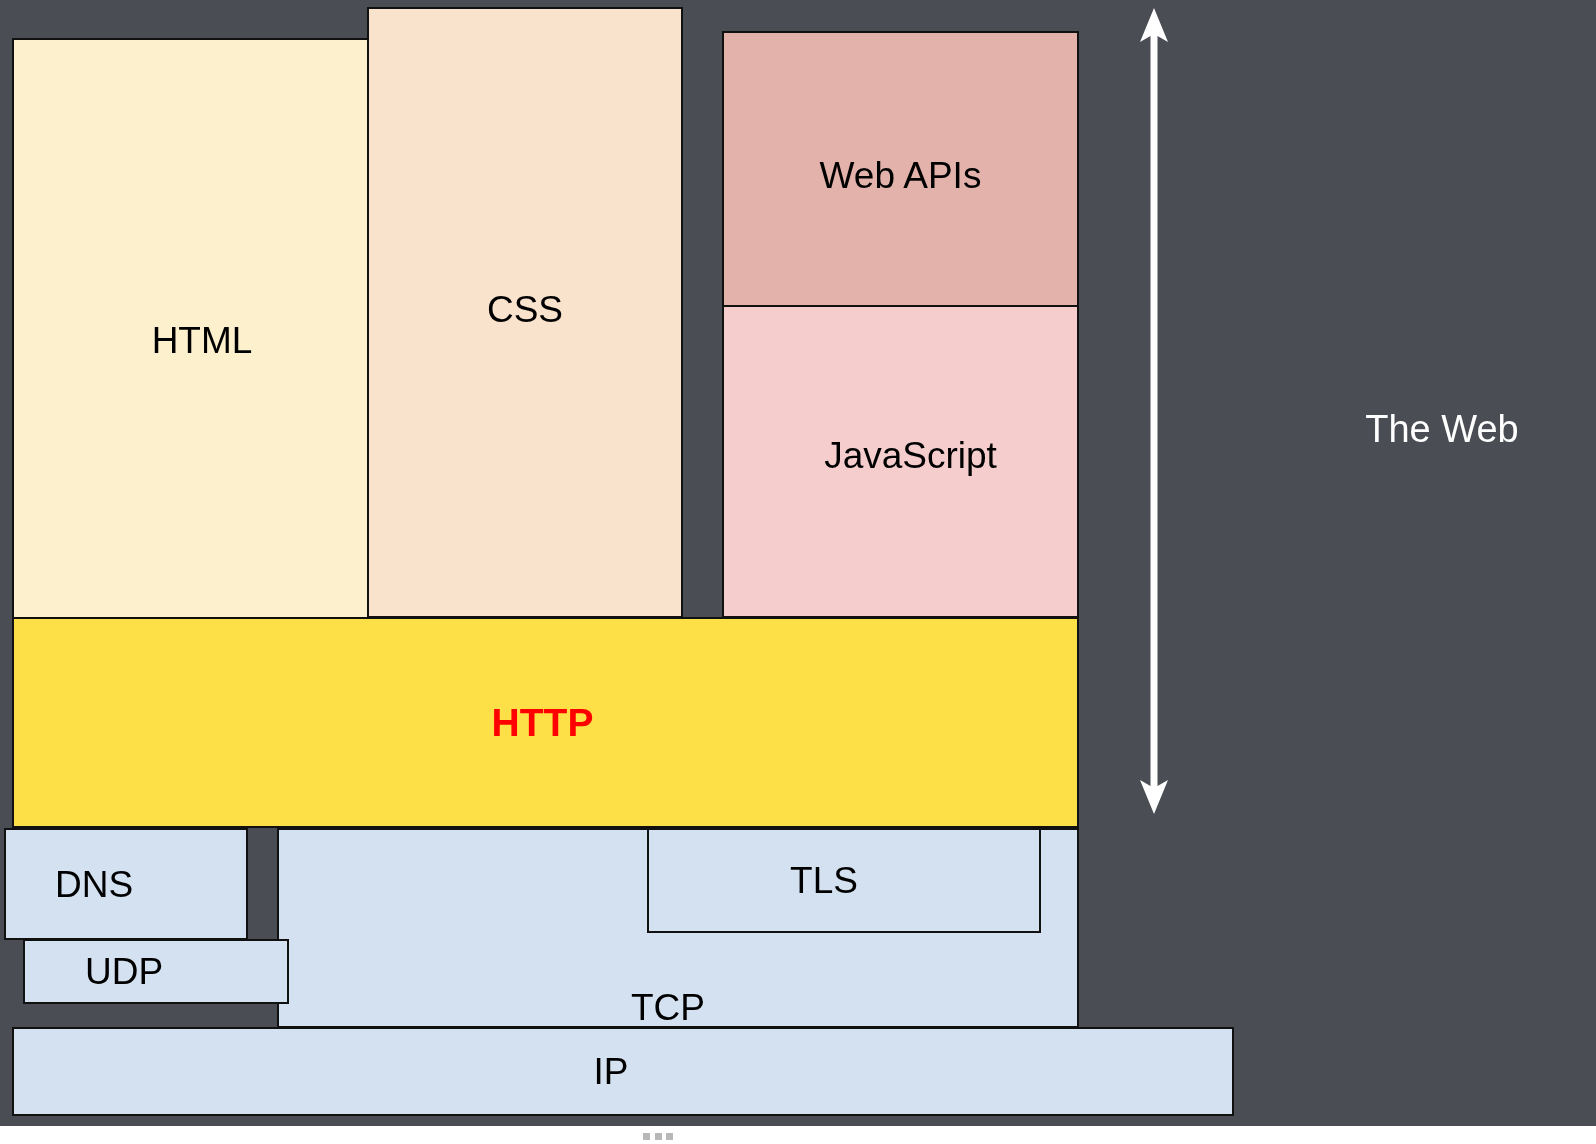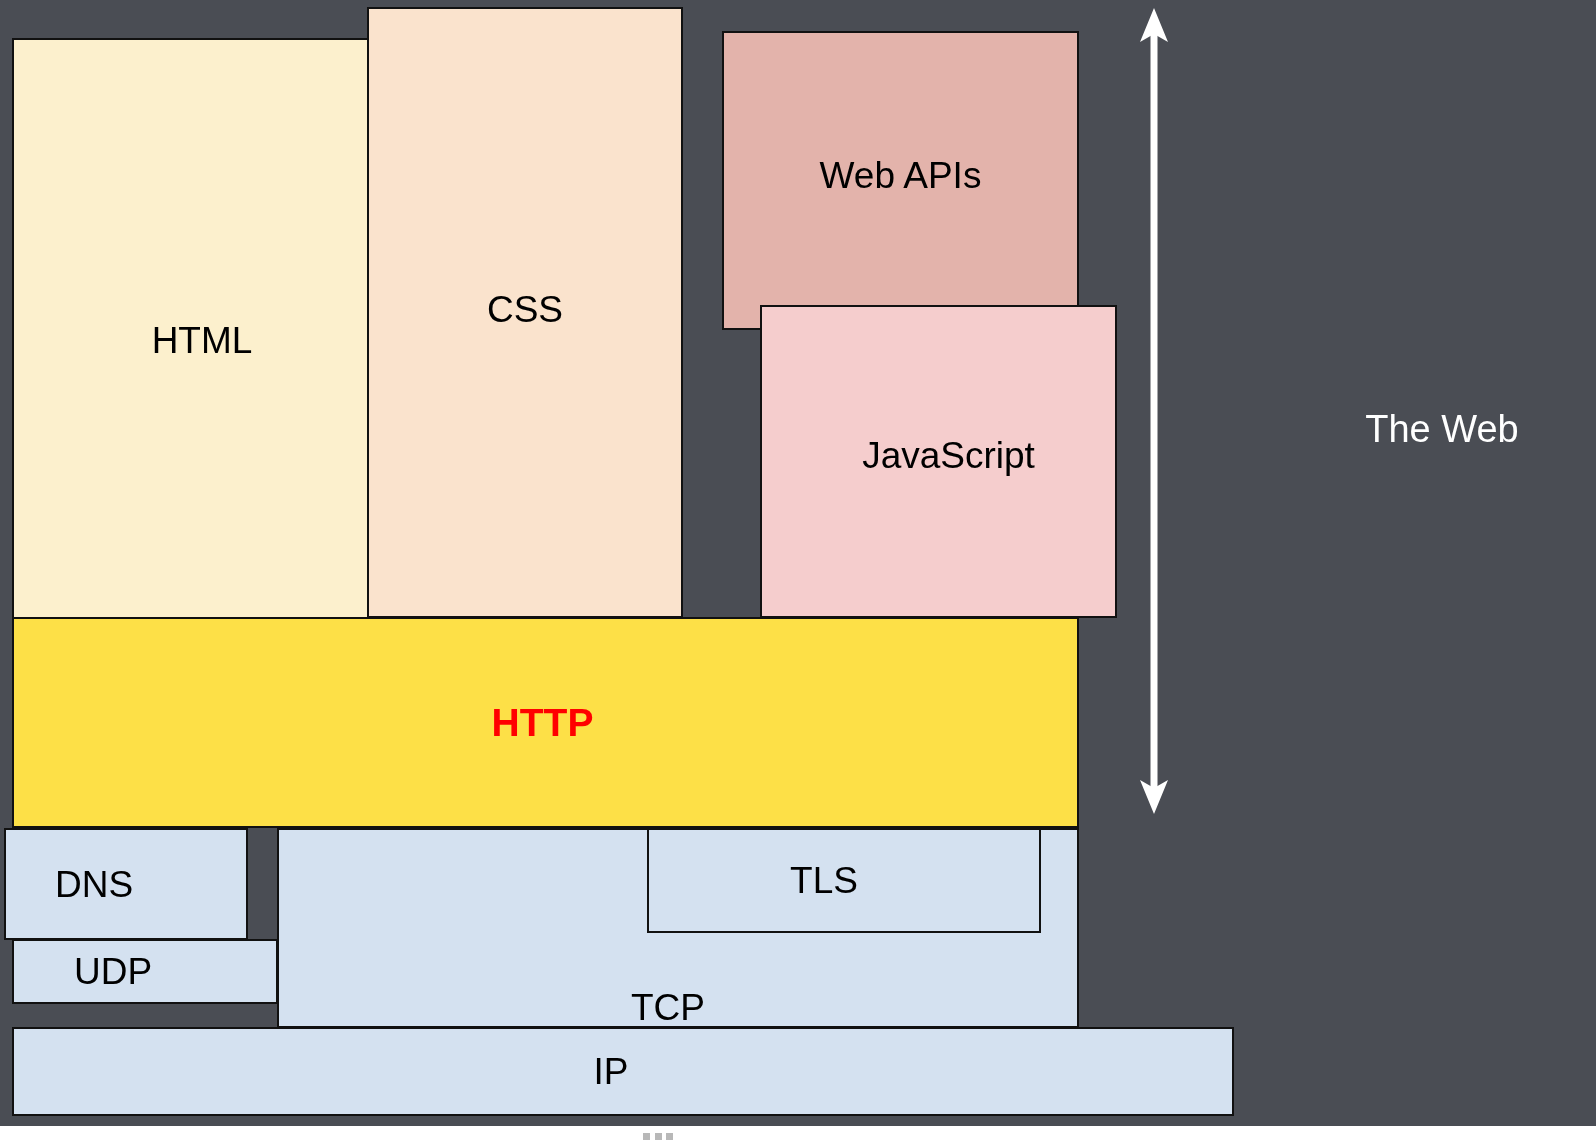--- a/index.html
+++ b/index.html
@@ -37,21 +37,21 @@
     color: #000000;
     font-size: 37px;
     font-family: "Liberation Sans", sans-serif;
     line-height: 1;
     white-space: nowrap;
   }
   
   #box-html      { left: 12px;  top: 7px;    width: 380px; height: 611px; margin-top: 31px; }
   #box-css       { left: 367px; top: 7px;    width: 316px; height: 611px; }
   #box-webapis   { left: 722px; top: 7px;    width: 357px; height: 299px; }
-  #box-js        { left: 760px; top: 305px;  width: 357px; height: 313px; padding-left: 20px; }
+  #box-js        { left: 722px; top: 305px;  width: 357px; height: 313px; padding-left: 20px; }
   
   #box-http      { left: 12px;  top: 617px;  width: 1067px; height: 211px;
                    font-weight: bold; font-size: 39px; }
   
   #box-dns       { left: 4px;  top: 828px;  width: 244px; height: 112px; }
   #box-udp       { left: 12px;  top: 939px;  width: 266px; height: 65px;  }
   #box-tcp       { left: 277px; top: 828px;  width: 802px; height: 200px;
                    align-items: flex-end; }
   #box-tls       { left: 647px; top: 828px;  width: 394px; height: 105px; }
   #box-ip        { left: 12px;  top: 1027px; width: 1222px; height: 89px; }
@@ -137,21 +137,21 @@
     </div>
 
     <div class="box" id="box-tls" style="background:#D4E1F0;">
       <span class="label">TLS</span>
     </div>
 
     <div class="box" id="box-dns" style="background:#D4E1F0;">
       <span class="label">DNS</span>
     </div>
 
-    <div class="box" id="box-udp" style="background:#D4E1F0;">
+    <div class="box" id="box-udp" style="background:#D4E1F0;margin-left:11px;">
       <span class="label">UDP</span>
     </div>
 
     <div class="box" id="box-ip" style="background:#D4E1F0;">
       <span class="label">IP</span>
     </div>
 
     <svg id="scope-arrow" viewBox="0 0 52 806" preserveAspectRatio="none">
       <line x1="26" y1="22" x2="26" y2="784" stroke="#ffffff" stroke-width="7"></line>
       <polygon points="26,0 40,34 26,26 12,34" fill="#ffffff"></polygon>

